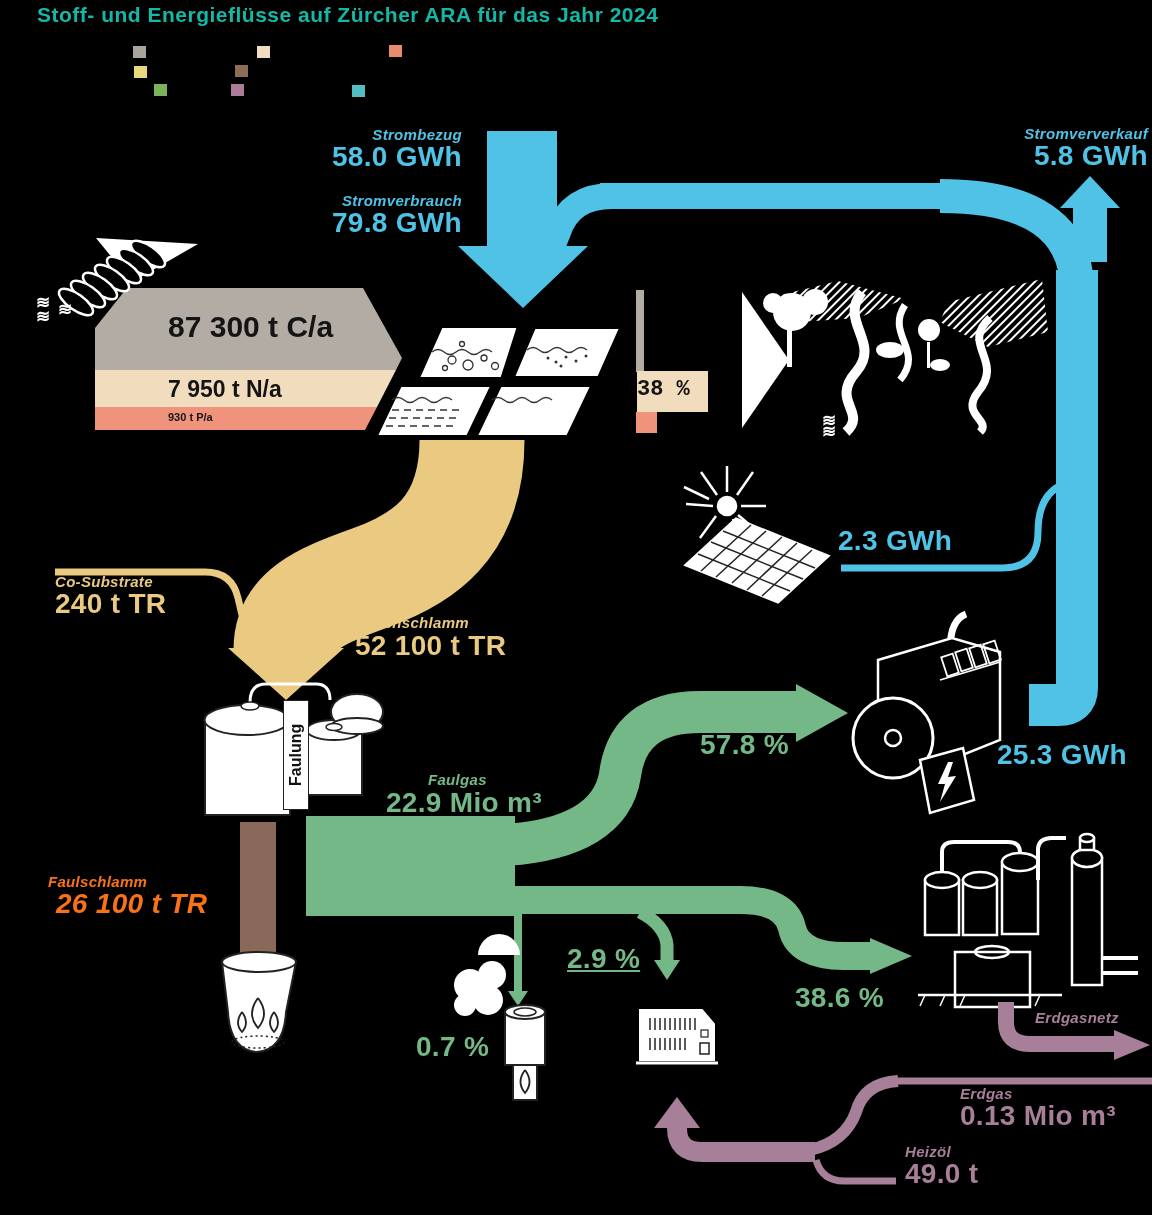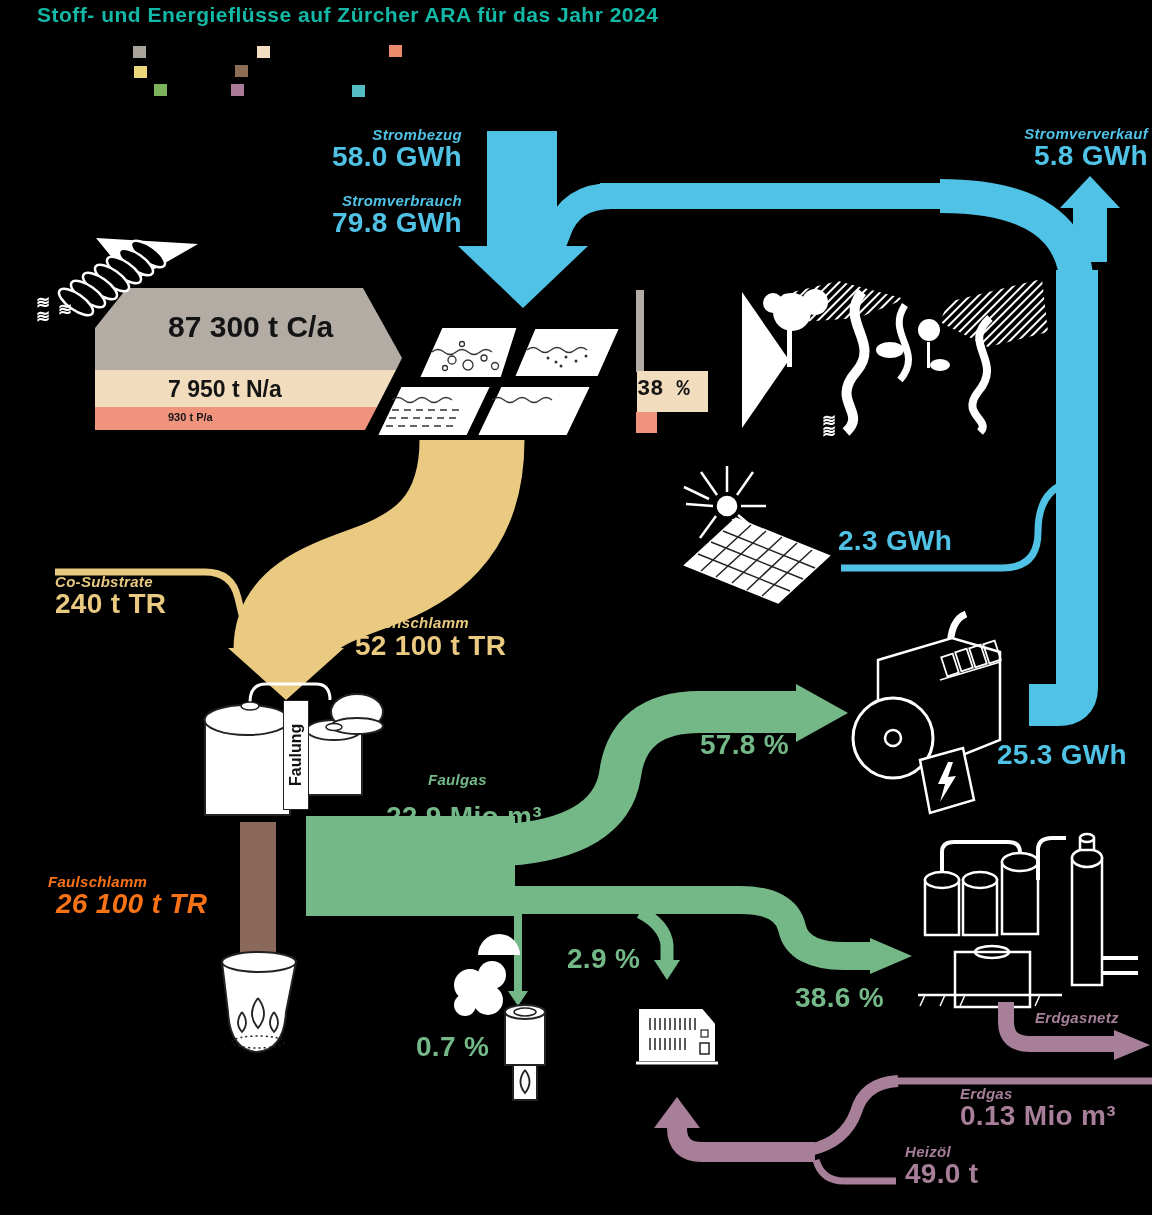--- a/index.html
+++ b/index.html
@@ -335,24 +335,24 @@
 
   <div class="txt lbl c-yellow" style="left:55px;top:574px;">Co-Substrate</div>
   <div class="txt val c-yellow" style="left:55px;top:589px;">240 t TR</div>
   <div class="txt lbl c-yellow" style="left:355px;top:615px;">Frischschlamm</div>
   <div class="txt val c-yellow" style="left:355px;top:631px;">52 100 t TR</div>
   <div class="txt lbl c-brown" style="left:48px;top:874px;">Faulschlamm</div>
   <div class="txt val c-brown" style="left:56px;top:889px;font-style:italic;">26 100 t TR</div>
   <div id="faulung-banner">Faulung</div>
 
   <div class="txt lbl c-green" style="left:386px;top:772px;margin-left:42px;">Faulgas</div>
-  <div class="txt val c-green" style="left:386px;top:788px;margin-top:14px;">22.9 Mio m³</div>
+  <div class="txt val c-green" style="left:386px;top:788px;">22.9 Mio m³</div>
   <div class="txt val c-green" style="left:700px;top:730px;">57.8 %</div>
   <div class="txt val c-green" style="left:416px;top:1010px;margin-top:22px;">0.7 %</div>
-  <div class="txt val c-green" style="left:567px;top:944px;">2.9 %</div>
+  <div class="txt val c-green" style="left:567px;top:944px;text-decoration:underline;">2.9 %</div>
   <div class="txt val c-green" style="left:795px;top:983px;">38.6 %</div>
   <div class="txt lbl c-purple" style="left:1035px;top:1010px;">Erdgasnetz</div>
 
   <div class="txt lbl c-purple" style="left:960px;top:1086px;">Erdgas</div>
   <div class="txt val c-purple" style="left:960px;top:1101px;">0.13 Mio m³</div>
   <div class="txt lbl c-purple" style="left:905px;top:1144px;">Heizöl</div>
   <div class="txt val c-purple" style="left:905px;top:1159px;">49.0 t</div>
 
   <div class="wave" style="left:36px;top:292px;">≋</div>
   <div class="wave" style="left:36px;top:306px;">≋</div>

